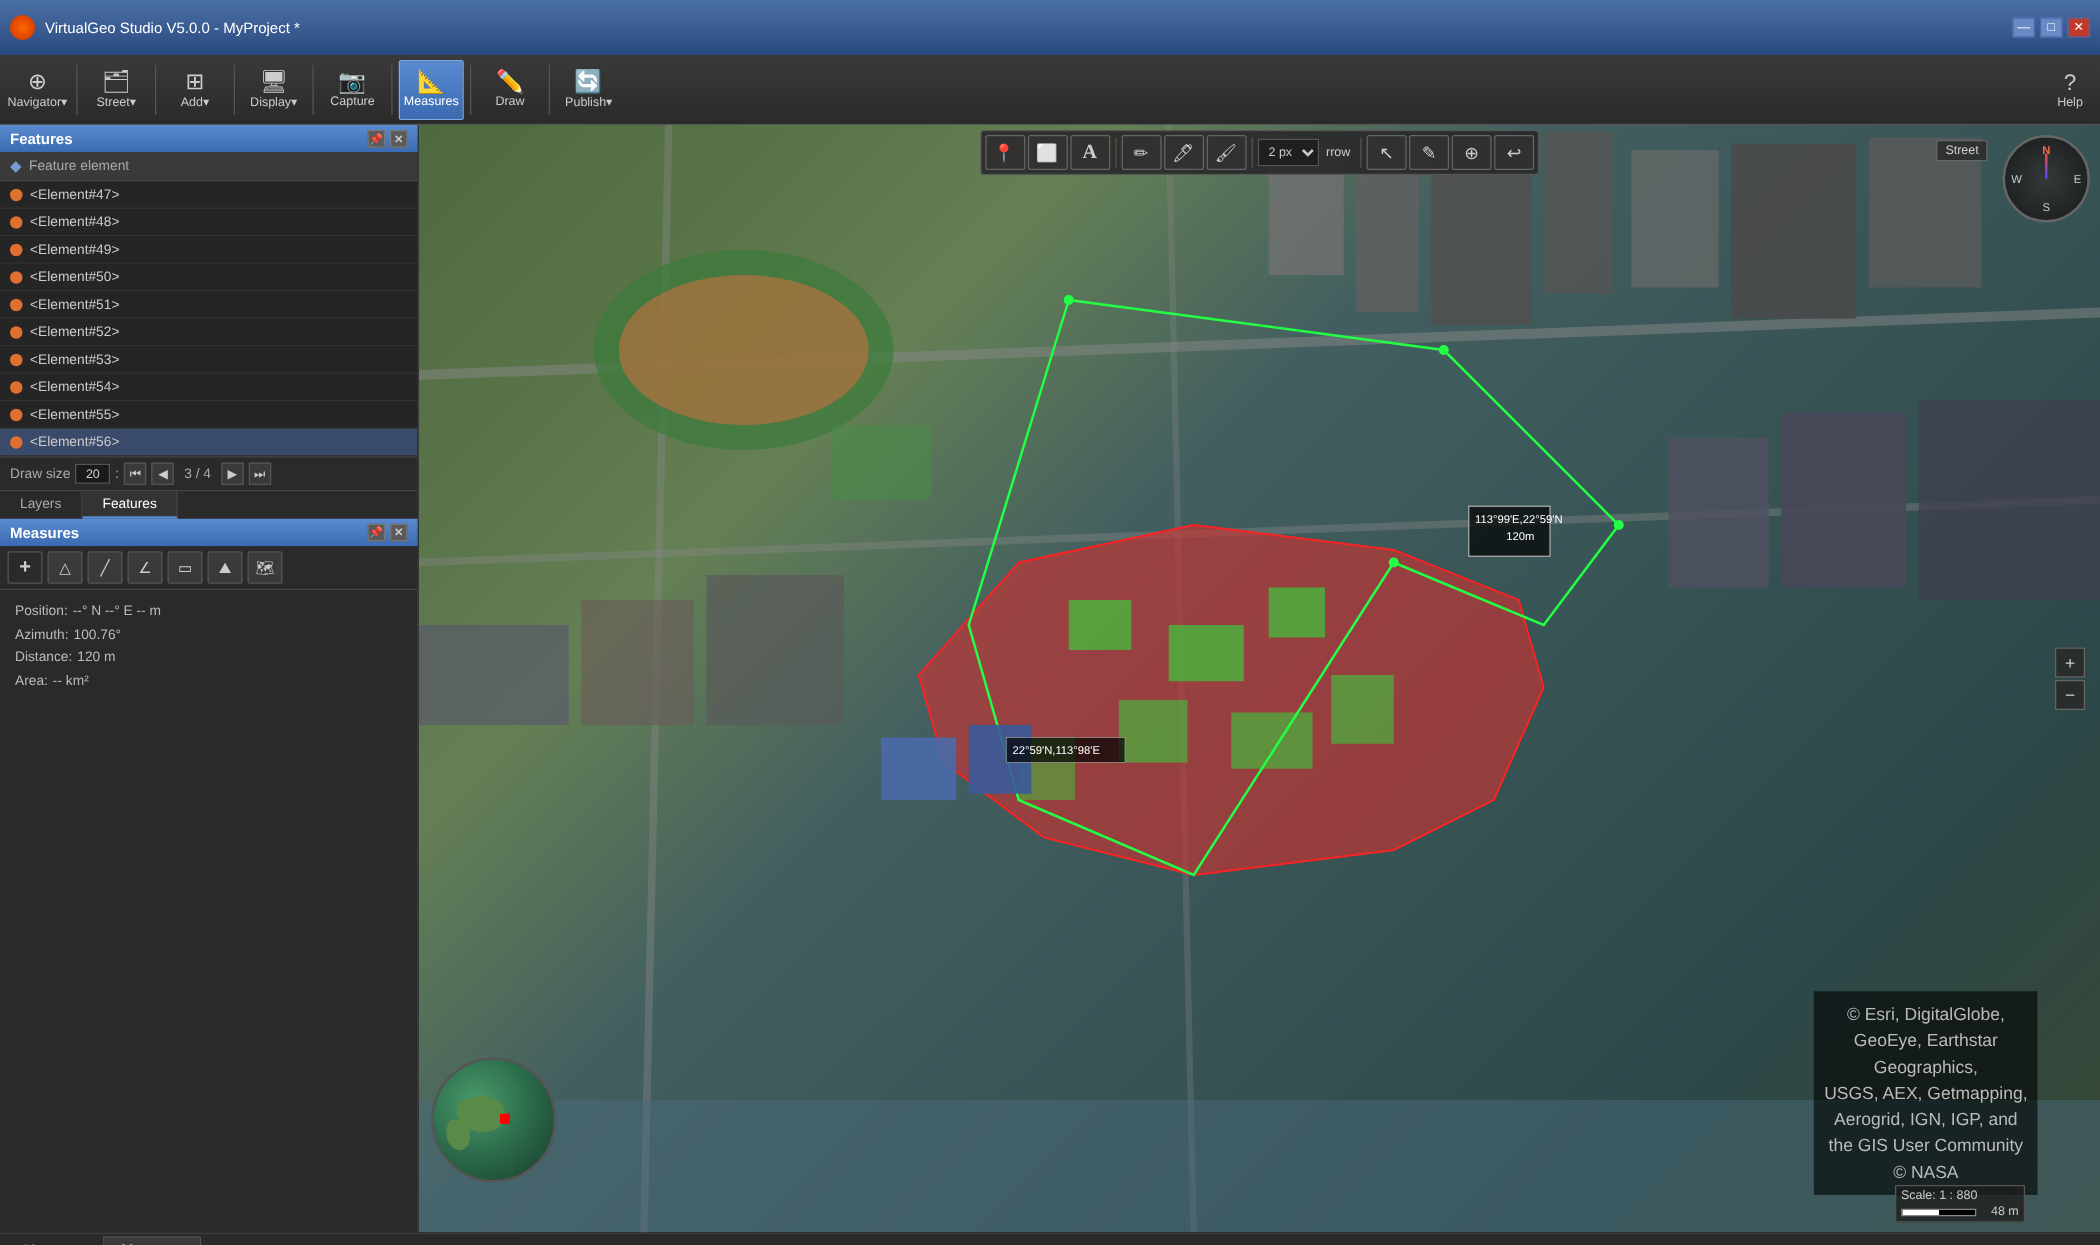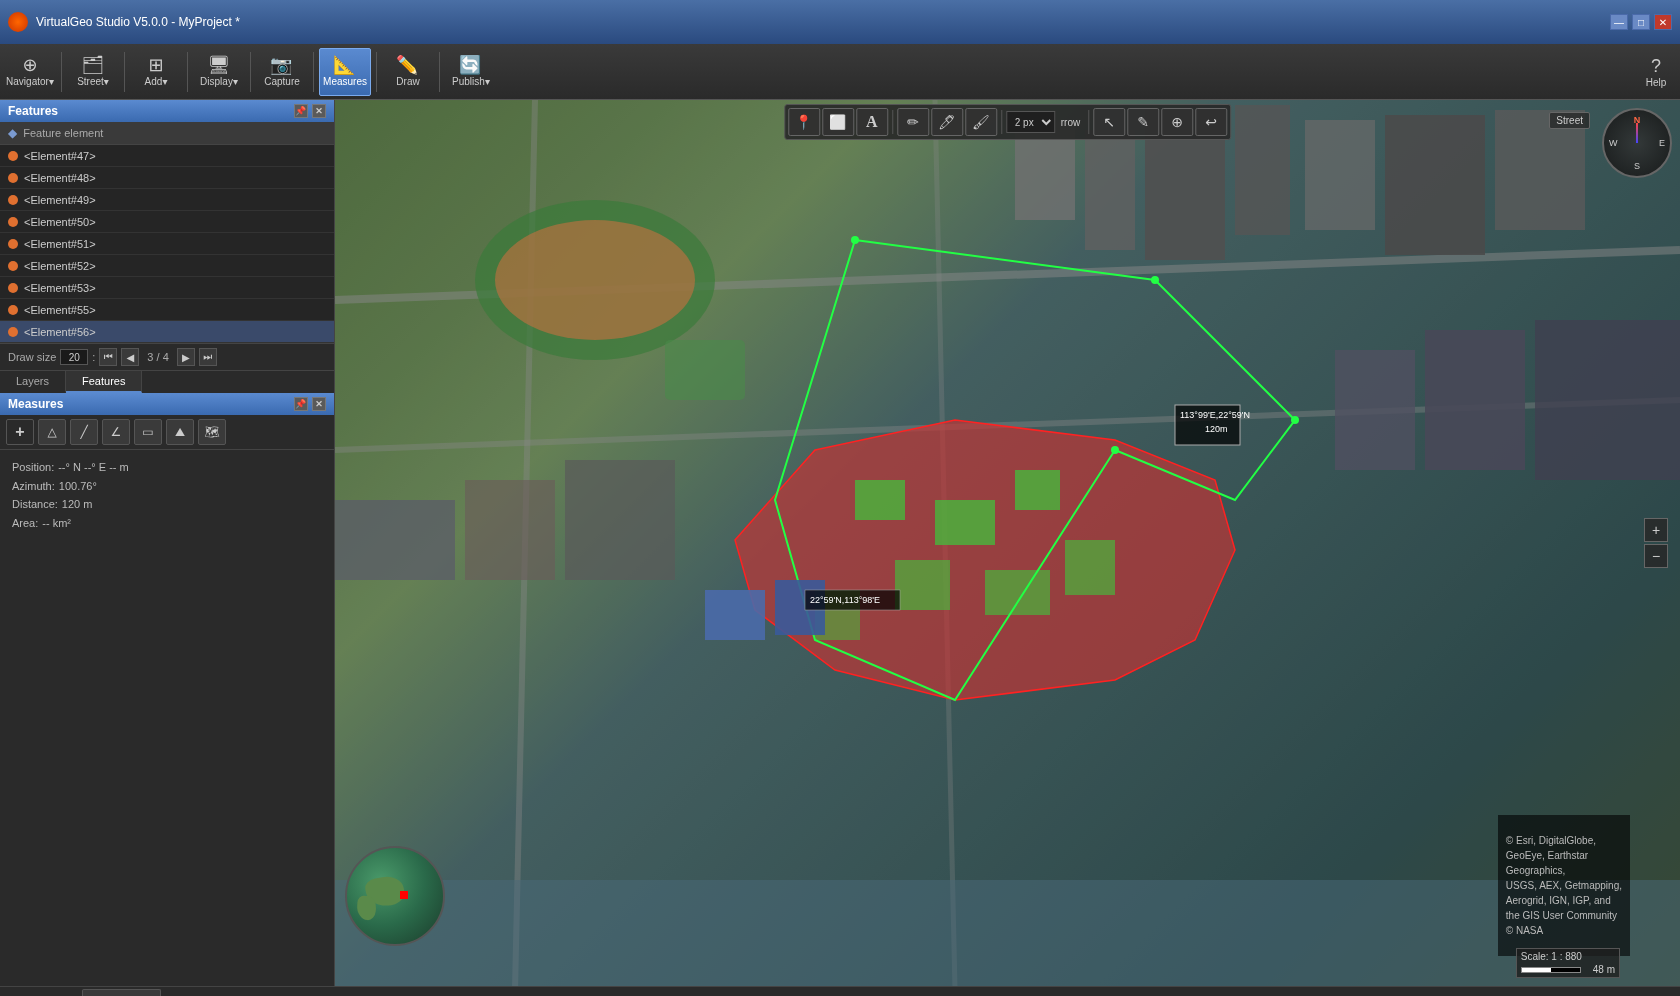--- a/index.html
+++ b/index.html
@@ -155,22 +155,22 @@
     
     #scale-bar {
       position: absolute; bottom: 8px; right: 60px;
       background: rgba(30,30,30,0.8); padding: 2px 4px; color: #ccc; font-size: 10px;
       border: 1px solid #555;
     }
 
     
     #attribution {
       position: absolute; bottom: 30px; right: 50px;
-      background: rgba(0,0,0,0.6); padding: 18px 8px; color: #bbb; font-size: 10px;
-      text-align: left; line-height: 1.5; max-width: 180px;
+      background: rgba(0,0,0,0.6); padding: 8px 8px; color: #bbb; font-size: 14px;
+      text-align: center; line-height: 1.5; max-width: 180px;
     }
 
     
     #globe-minimap {
       position: absolute; bottom: 40px; left: 10px;
       width: 120px; height: 100px;
     }
     .globe-circle {
       width: 100px; height: 100px; border-radius: 50%;
       background: radial-gradient(circle at 35% 35%, #4a9a6a, #2a6a4a, #1a3a2a);
@@ -314,20 +314,24 @@
           <div class="feature-dot"></div>
           <span class="feature-name">&lt;Element#51&gt;</span>
         </div>
         <div class="feature-item">
           <div class="feature-dot"></div>
           <span class="feature-name">&lt;Element#52&gt;</span>
         </div>
         <div class="feature-item">
           <div class="feature-dot"></div>
           <span class="feature-name">&lt;Element#53&gt;</span>
+        </div>
+        <div class="feature-item">
+          <div class="feature-dot"></div>
+          <span class="feature-name">&lt;Element#54&gt;</span>
         </div>
         <div class="feature-item">
           <div class="feature-dot"></div>
           <span class="feature-name">&lt;Element#55&gt;</span>
         </div>
         <div class="feature-item selected">
           <div class="feature-dot"></div>
           <span class="feature-name">&lt;Element#56&gt;</span>
         </div>
       </div>

